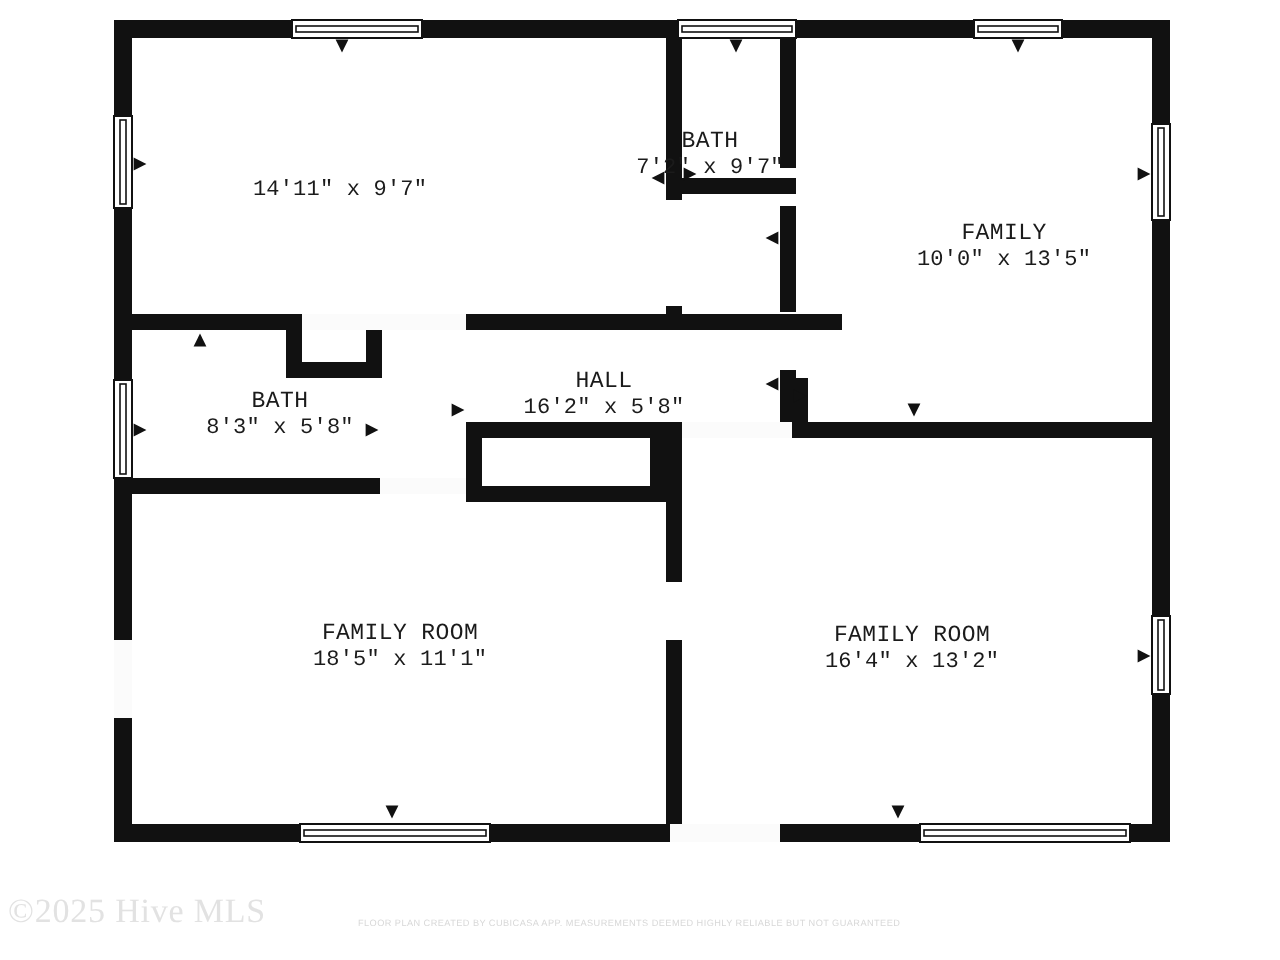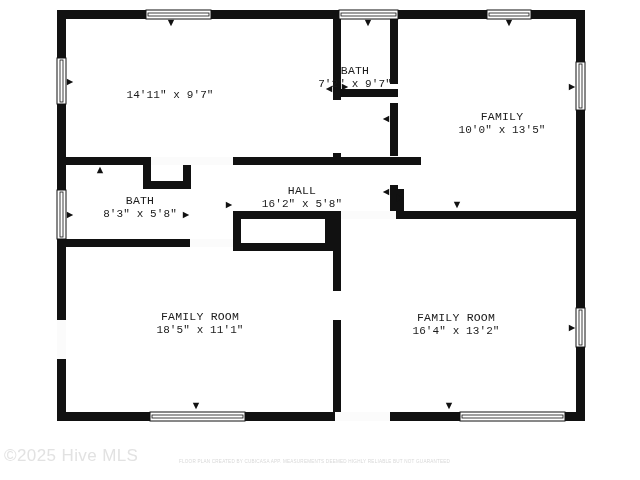--- a/index.html
+++ b/index.html
@@ -45,21 +45,21 @@
     font-size: 11px;
     letter-spacing: 0.1px;
   }
   .watermark {
     position: absolute;
     left: 4px;
     top: 446px;
     font-size: 17px;
     letter-spacing: 0.4px;
     color: #e2e2e2;
-    font-family: Liberation Sans, sans-serif;
+    font-family: Liberation Serif, serif;
     white-space: nowrap;
   }
   .footer-note {
     position: absolute;
     left: 179px;
     top: 459px;
     font-size: 4.6px;
     letter-spacing: 0.22px;
     color: #d8d8d8;
     white-space: nowrap;

